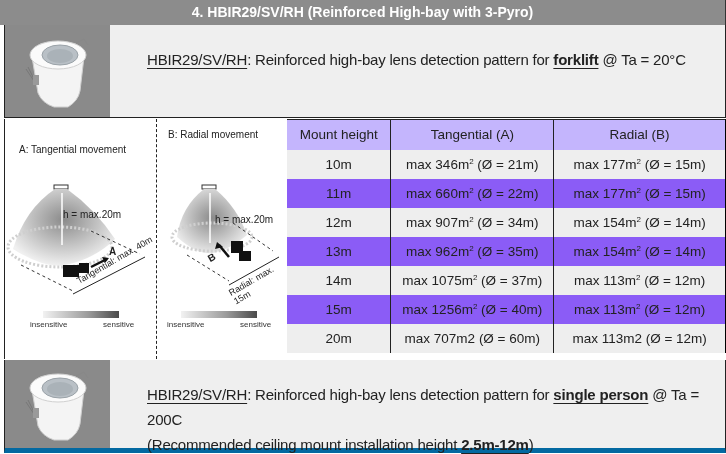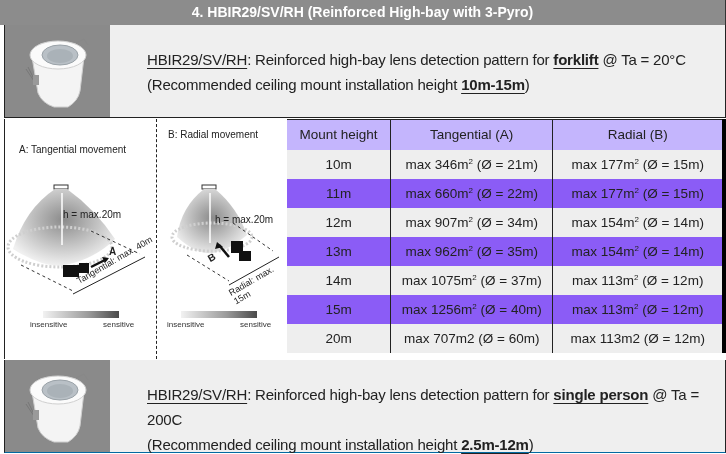--- a/index.html
+++ b/index.html
@@ -11,21 +11,21 @@
     background: #8c8c8c; color: #ffffff; font-weight: bold; font-size: 14px;
     text-align: center; line-height: 25px; border-right: 1px solid #333;
     font-family: "Liberation Sans Narrow", "Liberation Sans", sans-serif;
   }
 
   .product-row {
     position: absolute; left: 4px; width: 722px; height: 93px;
     background: #efefef; border-left: 1px solid #222; border-right: 1px solid #222;
   }
   .product-row.top { top: 25px; border-bottom: 1px solid #222; }
-  .product-row.bottom { top: 360px; border-bottom: 1px solid #0369a1; }
+  .product-row.bottom { top: 360px; border-bottom: 5px solid #0369a1; }
 
   .product-thumb {
     position: absolute; left: 0; top: 0; width: 105px; height: 100%;
     background: #8a8a8a; display: flex; align-items: center; justify-content: center;
   }
   .product-text {
     position: absolute; left: 142px; top: 22px; font-size: 15px; line-height: 25px; color: #222;
     font-family: "Liberation Sans Narrow", "Liberation Sans", sans-serif; letter-spacing: -0.2px;
   }
   .u { text-decoration: underline; text-underline-offset: 3px; }
@@ -50,21 +50,21 @@
   table.spec {
     position: absolute; left: 287px; top: 119px; width: 439px; border-collapse: collapse;
     font-size: 13.5px; color: #222;
   }
   table.spec td, table.spec th {
     text-align: center; height: 29px; font-weight: normal; padding: 0 2px;
   }
   table.spec th { height: 30px; background: #c4b5fd; }
   table.spec .c1 { width: 104px; }
   table.spec .c2 { width: 163px; border-left: 1px solid #222; }
-  table.spec .c3 { width: 172px; border-left: 1px solid #222; border-right: 4px solid #000000; }
+  table.spec .c3 { width: 172px; border-left: 1px solid #222; border-right: 1px solid #000000; }
   table.spec tr.shade td { background: #eeeeee; }
   table.spec tr.plain td { background: #8b5cf6; }
   table.spec tr:first-child th { border-top: 1px solid #222; }
   sup { font-size: 8px; vertical-align: 5px; }
 </style>
 </head>
 <body>
 
 <div class="title-bar">4. HBIR29/SV/RH (Reinforced High-bay with 3-Pyro)</div>
 
@@ -76,23 +76,20 @@
       <ellipse cx="42" cy="24" rx="18" ry="10" fill="#b9c0c6" stroke="#9aa2a8"></ellipse>
       <ellipse cx="42" cy="25" rx="13" ry="7" fill="#aab2b8"></ellipse>
       <path d="M10 36 L16 48 M8 38 L16 50" stroke="#777" stroke-width="1"></path>
       <rect x="15" y="44" width="6" height="10" fill="#9a9a9a"></rect>
       <path d="M58 12 L66 8 L70 14" stroke="#888" fill="none"></path>
     </svg>
   </div>
   <div class="product-text">
     <div>
       <span class="u">HBIR29/SV/RH</span><span>: Reinforced high-bay lens detection pattern for </span><span class="u b">forklift</span><span> @ Ta = 20°C</span>
-    </div>
-    <div>
-      <span>(Recommended ceiling mount installation height </span><span class="u b">10m-15m</span><span>)</span>
     </div>
   </div>
 </div>
 
 <div class="diagram-area">
   <div class="divider-dashed"></div>
 
   <div class="diag-label" style="left:14px; top:25px;">A: Tangential movement</div>
   <div class="diag-label" style="left:163px; top:10px;">B: Radial movement</div>
 

